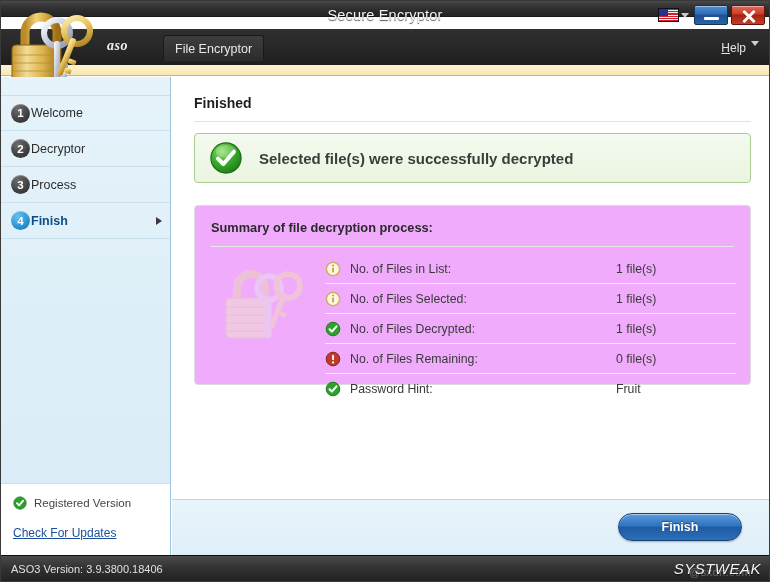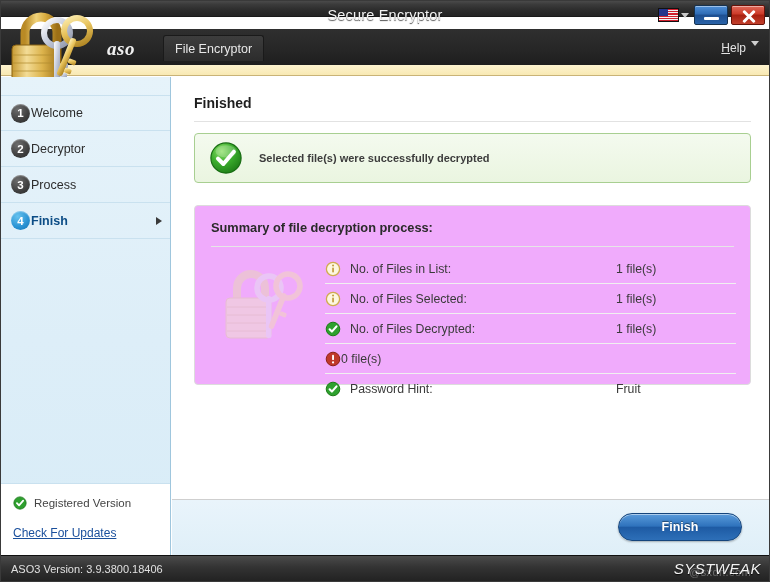--- a/index.html
+++ b/index.html
@@ -67,21 +67,21 @@
   .winbtn.close .x2 { transform: rotate(-45deg); }
 
   
   .tabbar {
     position: absolute; top: 28px; left: 0; width: 768px; height: 36px;
     background: linear-gradient(to bottom, #2f2f2f 0%, #262626 60%, #1e1e1e 100%);
   }
   .brand-aso {
     position: absolute; left: 106px; top: 9px;
     font-family: "Liberation Serif", serif; font-style: italic; font-weight: bold;
-    font-size: 19px; color: #f0f0f0; letter-spacing: .5px;
+    font-size: 14px; color: #f0f0f0; letter-spacing: .5px;
   }
   .tabs { position: absolute; left: 162px; top: 6px; display: flex; align-items: flex-end; }
   .tab {
     height: 26px; line-height: 26px; padding: 0 11px;
     font-size: 12.5px; color: #e8e8e8; cursor: pointer;
     border-radius: 3px 3px 0 0;
     background: linear-gradient(to bottom, #3d3d3d 0%, #2c2c2c 100%);
     border: 1px solid #1a1a1a; border-bottom: none;
     margin-right: 2px;
   }
@@ -165,21 +165,21 @@
     height: 1px; background: #e2e2e2;
   }
 
   .banner {
     position: absolute; left: 22px; right: 18px; top: 56px; height: 50px;
     background: linear-gradient(to bottom, #f4faef 0%, #eaf5e0 100%);
     border: 1px solid #a8cf91; border-radius: 4px;
     display: flex; align-items: center; padding-left: 14px;
   }
   .banner-text {
-    margin-left: 16px; font-size: 11px; font-weight: bold; color: #3c3c3c;
+    margin-left: 16px; font-size: 15px; font-weight: bold; color: #3c3c3c;
   }
 
   .panel {
     position: absolute; left: 22px; right: 18px; top: 128px; height: 180px;
     background: #f0abfc; border: 1px solid #dcdcdc; border-radius: 4px;
   }
   .panel-head {
     position: absolute; left: 16px; top: 14px;
     font-size: 12.8px; font-weight: bold; color: #2a2a2a;
   }
@@ -421,20 +421,21 @@
           <span class="lbl">No. of Files Decrypted:</span>
           <span class="val">1 file(s)</span>
         </div>
 
         <div class="srow">
           <svg class="ico" viewBox="0 0 16 16">
             <circle cx="8" cy="8" r="6.8" fill="#c0392b" stroke="#8c2318" stroke-width="1"></circle>
             <rect x="7.1" y="3.7" width="1.9" height="5.4" rx=".9" fill="#fff"></rect>
             <circle cx="8.05" cy="11.4" r="1.1" fill="#fff"></circle>
           </svg>
+          <span class="lbl">No. of Files Remaining:</span>
           <span class="val">0 file(s)</span>
         </div>
 
         <div class="srow">
           <svg class="ico" viewBox="0 0 16 16">
             <circle cx="8" cy="8" r="6.8" fill="#2ea02e" stroke="#1c7a16" stroke-width="1"></circle>
             <path d="M4.6 8.3 L6.9 10.6 L11.5 5.4" fill="none" stroke="#fff" stroke-width="2.1" stroke-linecap="round" stroke-linejoin="round"></path>
           </svg>
           <span class="lbl">Password Hint:</span>
           <span class="val">Fruit</span>

